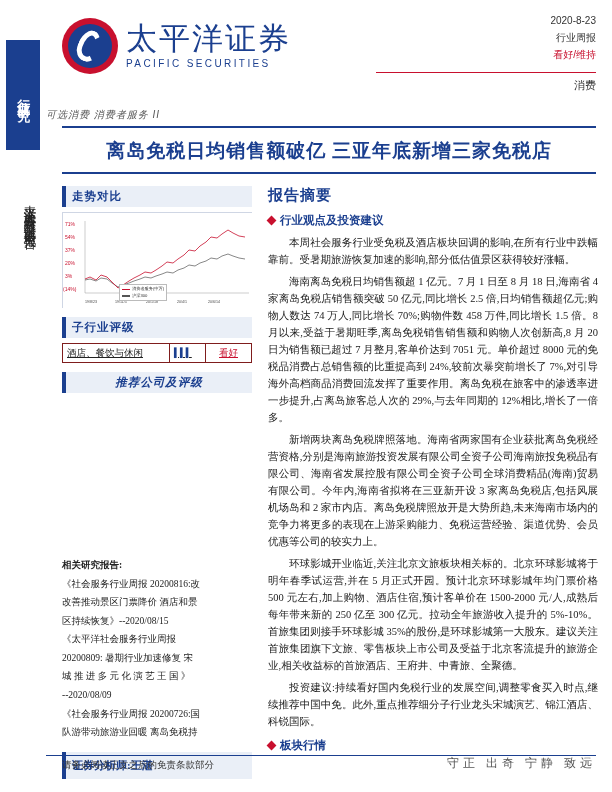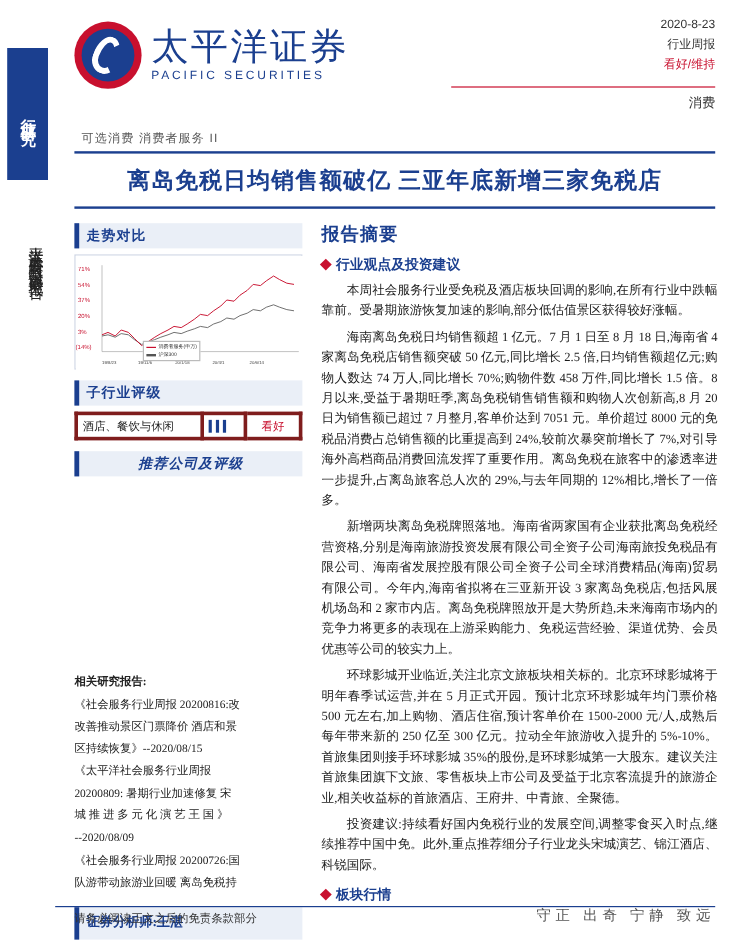--- a/index.html
+++ b/index.html
@@ -74,22 +74,22 @@
   .header-rule {
     position:absolute; left:330px; right:16px; top:72px; height:1px; background:#c8102e;
   }
   .header-sector {
     position:absolute; right:16px; top:78px; font-size:11px; color:#333;
     font-family:"Liberation Sans", sans-serif;
   }
 
   
   .breadcrumb {
-    position:absolute; left:68px; top:108px; font-size:10px; color:#555;
-    font-family:"Liberation Sans", sans-serif; letter-spacing:1px;
+    position:absolute; left:46px; top:108px; font-size:10px; color:#555;
+    font-family:"Liberation Sans", sans-serif; letter-spacing:1px;font-style:italic;
   }
   .title-rule-top {
     position:absolute; left:62px; right:16px; top:126px; height:1.5px; background:#1b3f8f;
   }
   .doc-title {
     position:absolute; left:62px; right:16px; top:138px;
     font-size:19px; font-weight:bold; color:#1b3f8f; letter-spacing:1px;
     text-align:center;
   }
   .title-rule-bot {
@@ -121,21 +121,21 @@
     position:absolute; left:56px; bottom:6px;
     border:1px solid #bbb; background:#fff; font-size:4.2px; padding:1px 2px;
     font-family:"Liberation Sans", sans-serif; color:#333; line-height:1.5;
   }
   .legend-row { display:flex; align-items:center; gap:2px; }
   .legend-sw { width:8px; height:1.6px; display:inline-block; }
 
   
   .mini-table { width:190px; border-collapse:collapse; font-size:9.5px; margin-bottom:9px; }
   .mini-table td {
-    border:3px solid #7f1d1d; padding:2.5px 4px; color:#222;
+    border:1px solid #7f1d1d; padding:2.5px 4px; color:#222;text-decoration:underline;
   }
   .mini-table td.rate { text-align:center; color:#c8102e; width:46px; }
   .mini-table td.bars { width:36px; }
   .bars-glyph { letter-spacing:-1px; color:#1b3f8f; font-size:9px; }
 
   .recomm-box {
     width:190px; min-height:150px; border:0; margin-bottom:9px;
   }
 
   .related {

